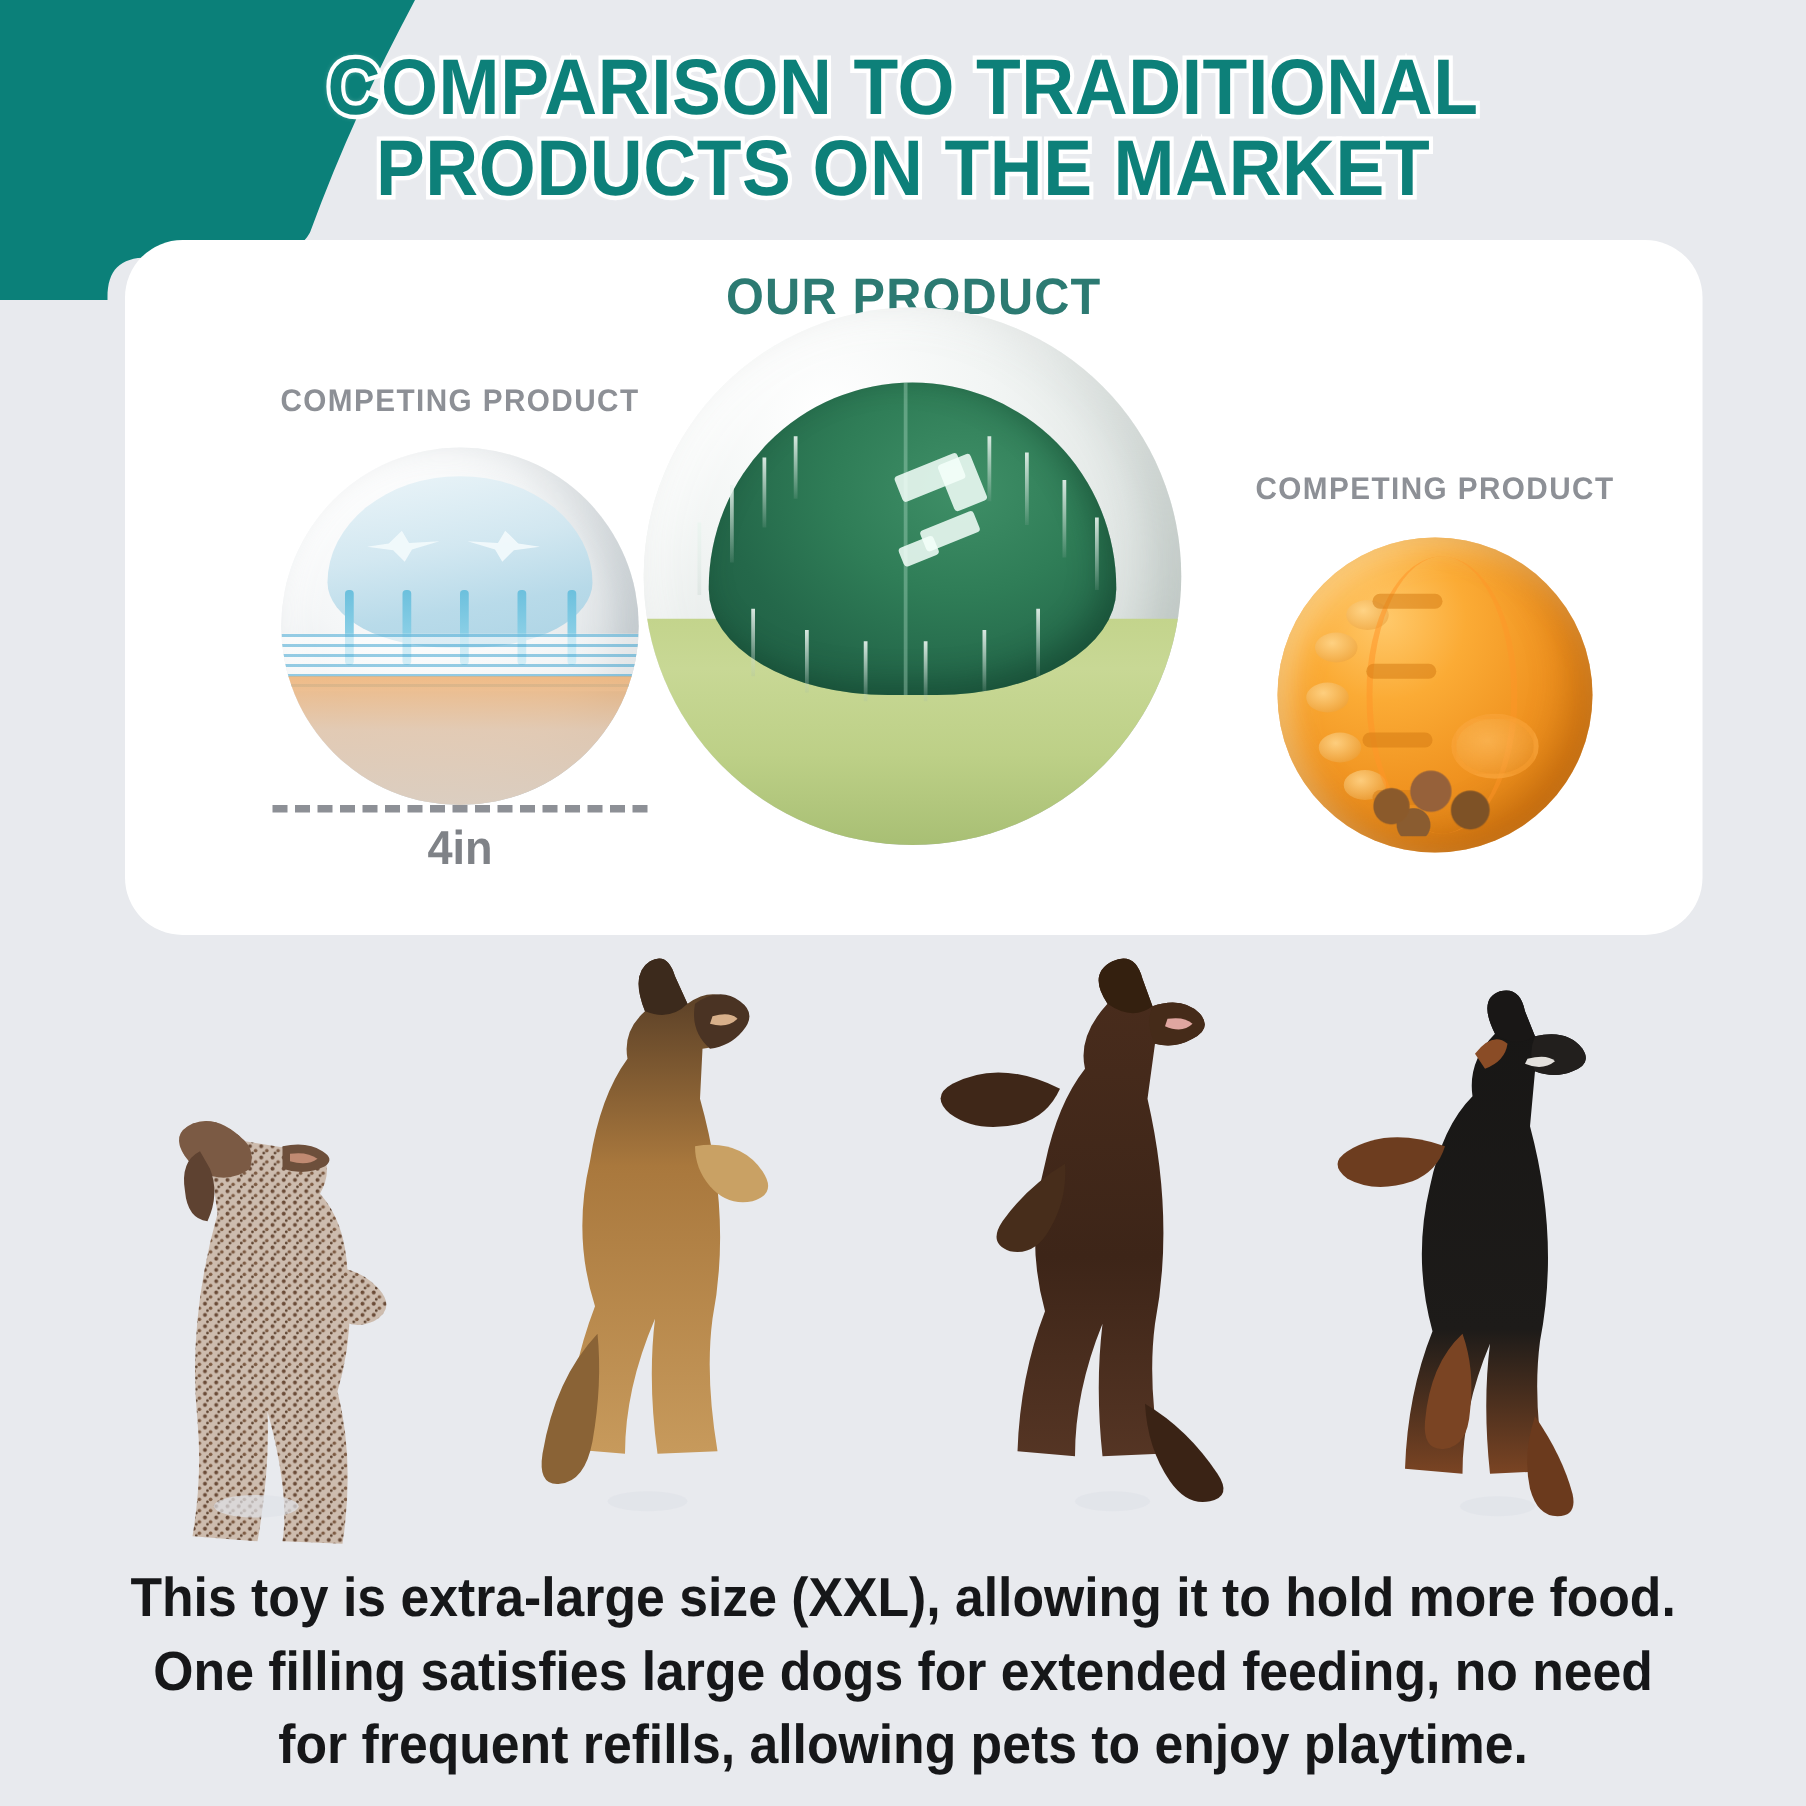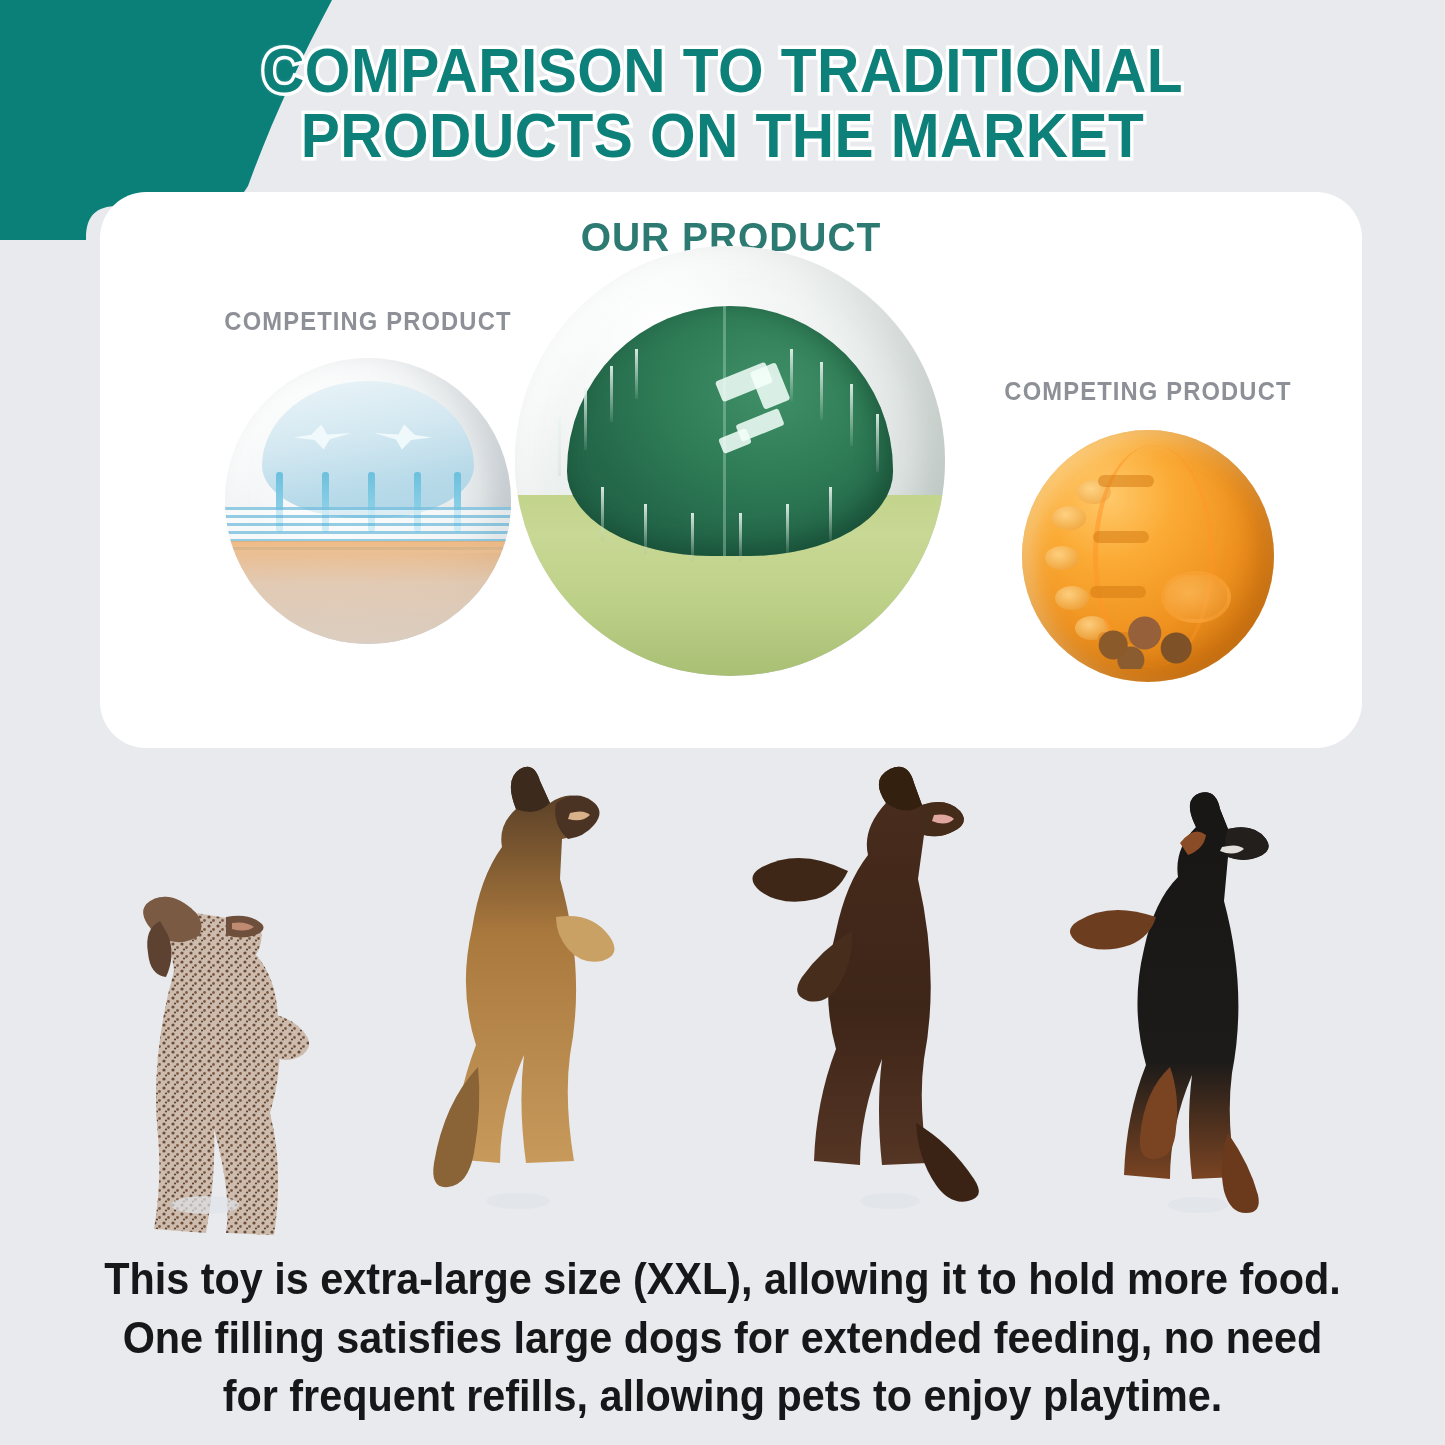--- a/index.html
+++ b/index.html
@@ -259,20 +259,24 @@
         <div class="bb-fin" style="left:18%"></div>
         <div class="bb-fin" style="left:34%"></div>
         <div class="bb-fin" style="left:50%"></div>
         <div class="bb-fin" style="left:66%"></div>
         <div class="bb-fin" style="left:80%"></div>
         <div class="bb-ring"></div>
         <div class="bb-food"></div>
       </div>
     </div>
 
+    <div class="measure">
+      <div class="dash" style="width:300px"></div>
+      <div class="size">4in</div>
+    </div>
   </div>
 
   <div class="col col-center">
     <div class="ball-wrap">
       <div class="ball ball-green">
         <div class="bg-bottom"></div>
         <div class="bg-inner">
           <div class="bg-seam"></div>
           <div class="bg-gloss g1"></div>
           <div class="bg-gloss g2"></div>

